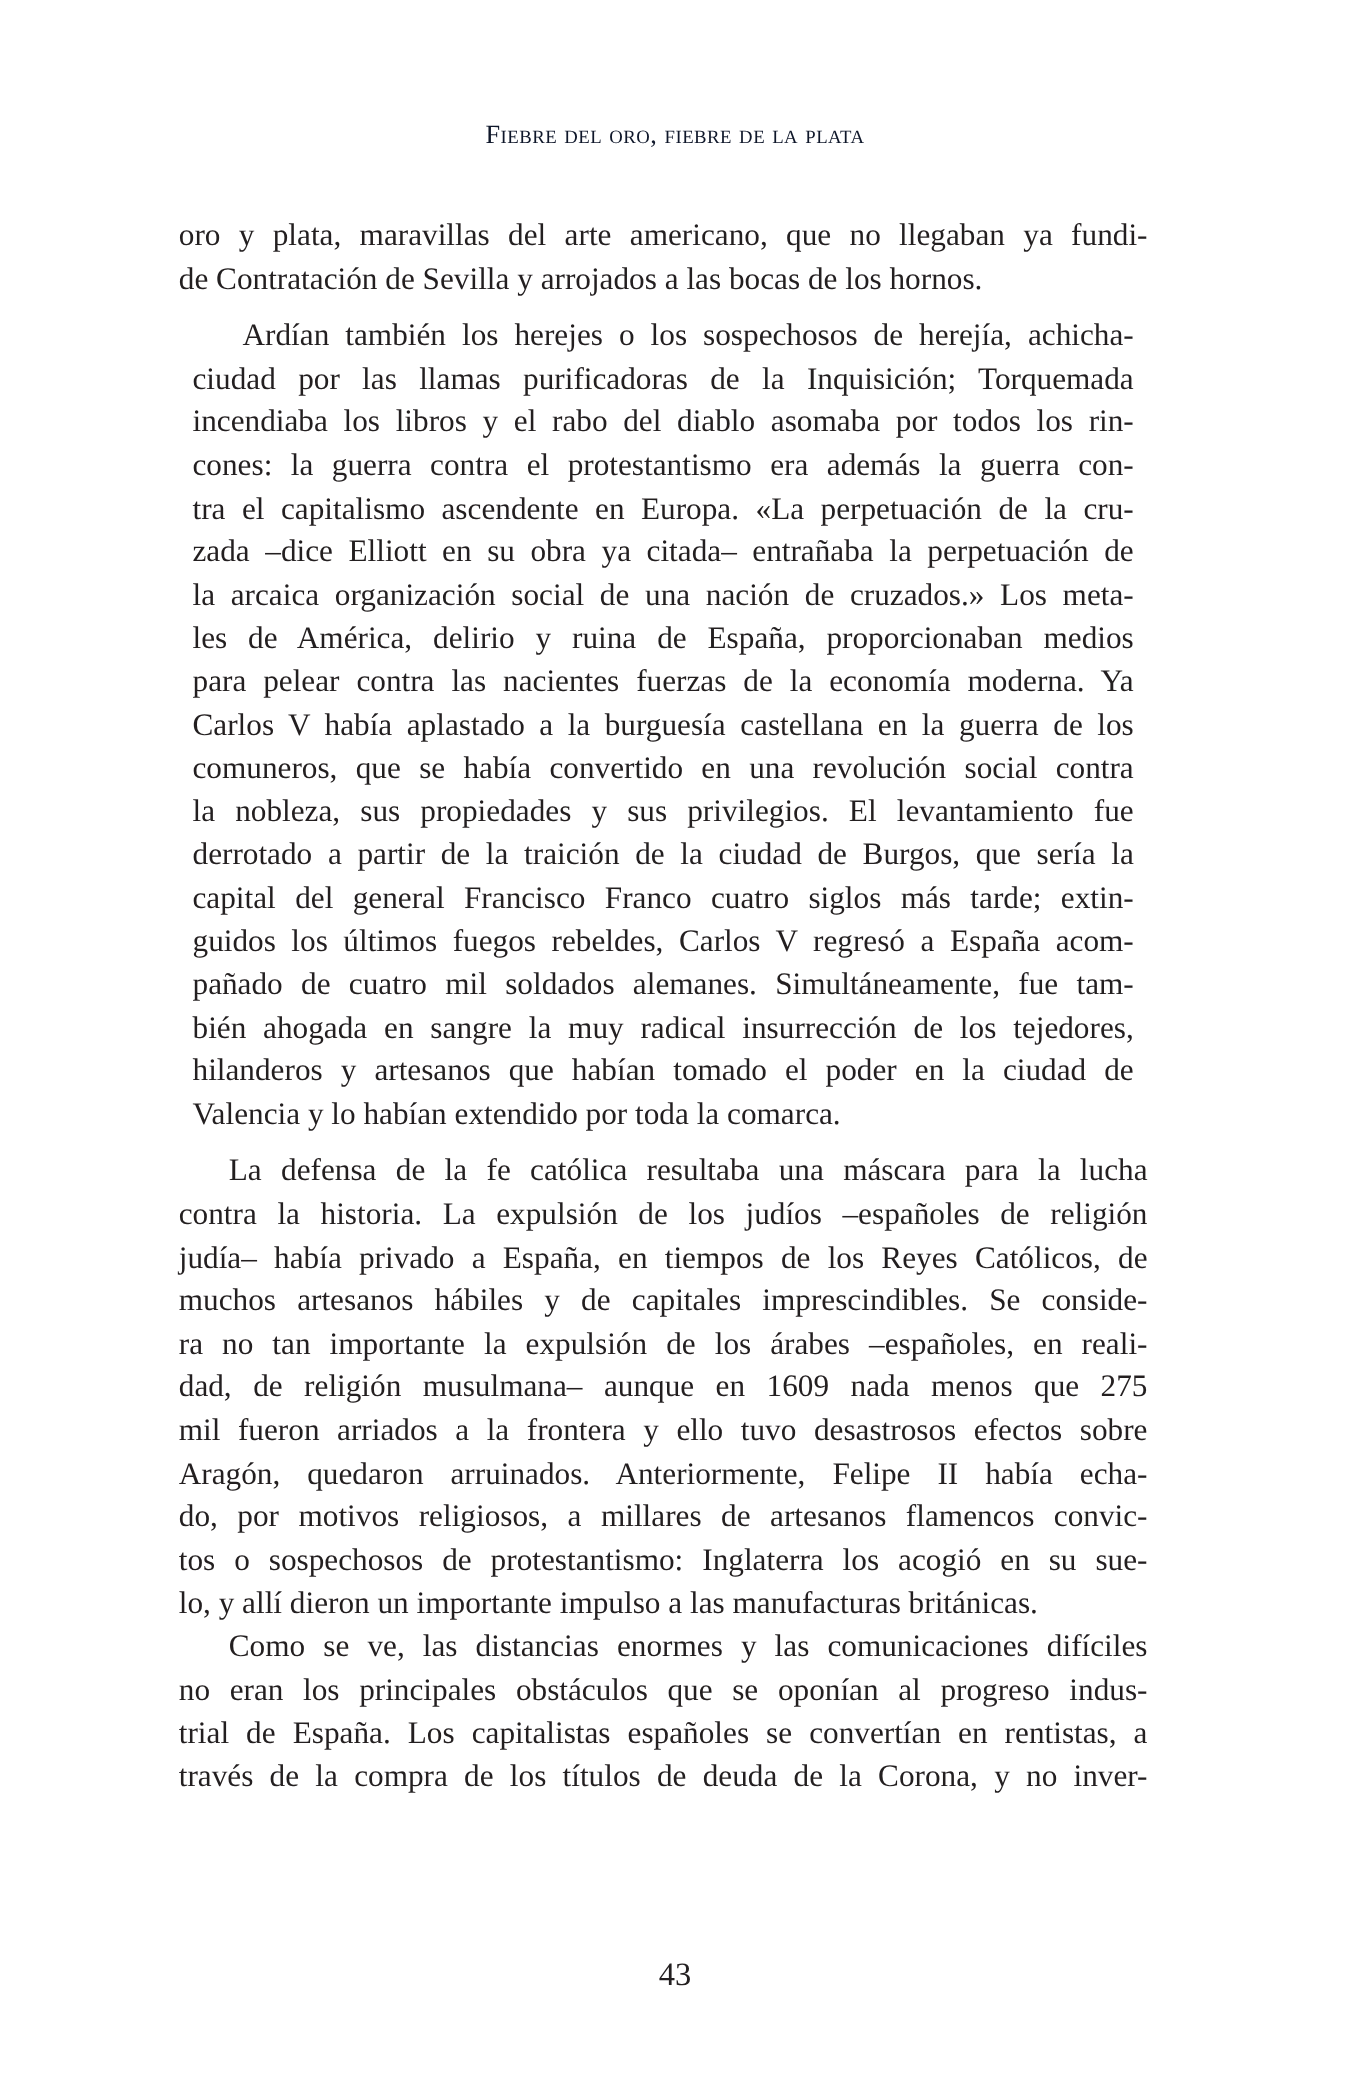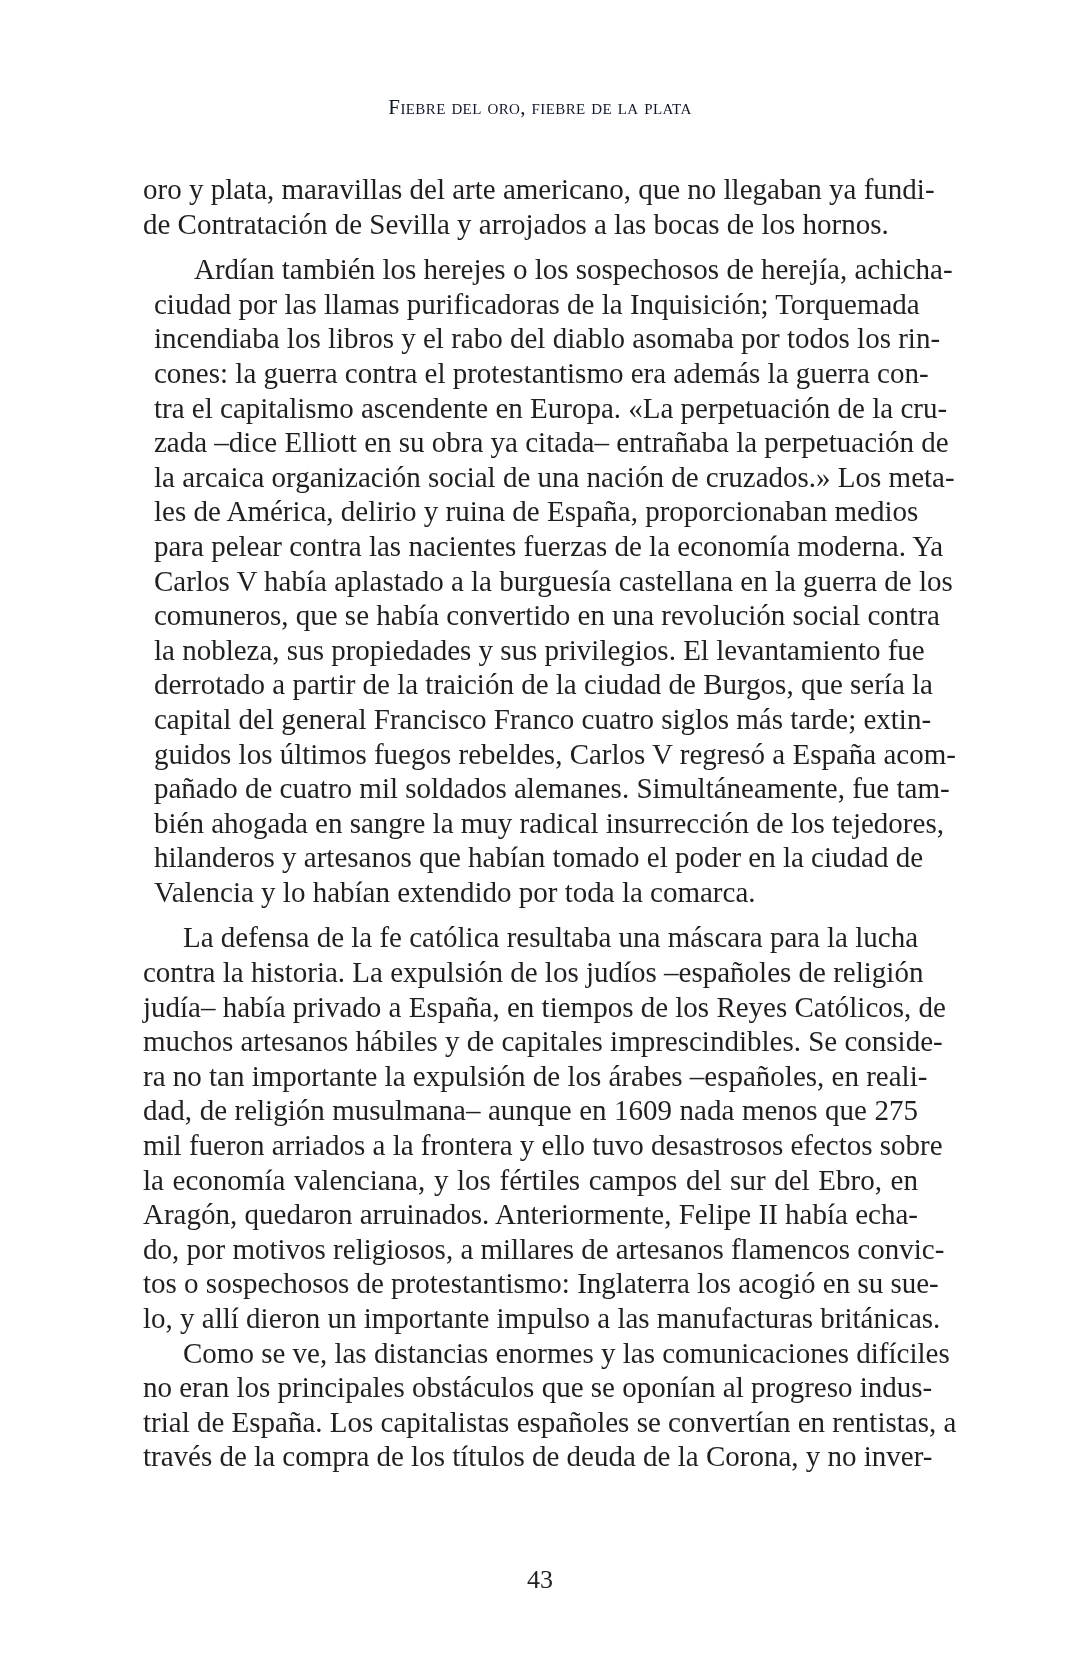--- a/index.html
+++ b/index.html
@@ -30,21 +30,21 @@
     .body-text {
       position: absolute;
       top: 172px;
       left: 143px;
       width: 775px;
     }
     .line {
       display: block;
       height: 34.6px;
       line-height: 34.6px;
-      font-size: 29px;
+      font-size: 25px;
       white-space: nowrap;
       text-align: justify;
       text-align-last: justify;
       overflow: visible;
     }
     .line.last {
       text-align: center;
       text-align-last: left;
     }
     .line.indent {
@@ -98,21 +98,20 @@
     </p>
 
     <p style="margin:0">
       <span class="line indent">La defensa de la fe católica resultaba una máscara para la lucha</span>
       <span class="line">contra la historia. La expulsión de los judíos –españoles de religión</span>
       <span class="line">judía– había privado a España, en tiempos de los Reyes Católicos, de</span>
       <span class="line">muchos artesanos hábiles y de capitales imprescindibles. Se conside-</span>
       <span class="line">ra no tan importante la expulsión de los árabes –españoles, en reali-</span>
       <span class="line">dad, de religión musulmana– aunque en 1609 nada menos que 275</span>
       <span class="line">mil fueron arriados a la frontera y ello tuvo desastrosos efectos sobre</span>
-      <span class="line">la economía valenciana, y los fértiles campos del sur del Ebro, en</span>
       <span class="line">Aragón, quedaron arruinados. Anteriormente, Felipe II había echa-</span>
       <span class="line">do, por motivos religiosos, a millares de artesanos flamencos convic-</span>
       <span class="line">tos o sospechosos de protestantismo: Inglaterra los acogió en su sue-</span>
       <span class="line last">lo, y allí dieron un importante impulso a las manufacturas británicas.</span>
     </p>
 
     <p style="margin:0">
       <span class="line indent">Como se ve, las distancias enormes y las comunicaciones difíciles</span>
       <span class="line">no eran los principales obstáculos que se oponían al progreso indus-</span>
       <span class="line">trial de España. Los capitalistas españoles se convertían en rentistas, a</span>

